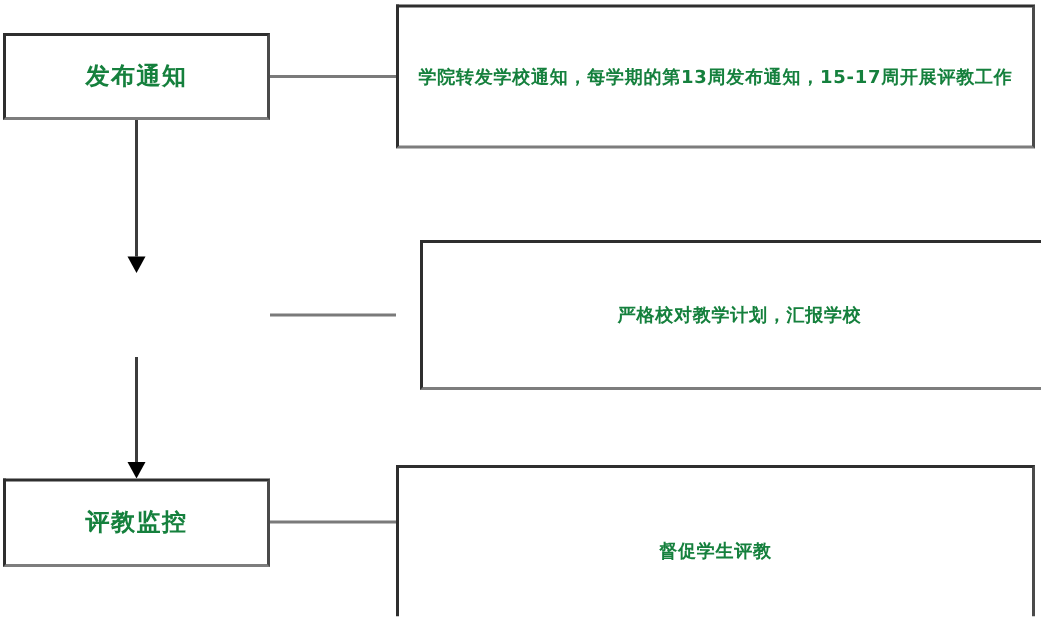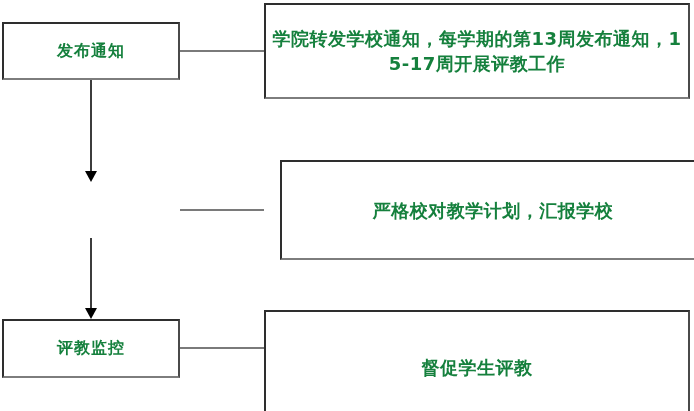--- a/index.html
+++ b/index.html
@@ -34,21 +34,21 @@
     width: 178px;
     font-size: 16px;
     letter-spacing: 1px;
   }
   .step-box.s1 { top: 22px;  height: 58px; }
   .step-box.s2 { top: 182px; height: 56px; }
   .step-box.s3 { top: 319px; height: 59px; text-align: right; }
   .detail-box {
     left: 264px;
     width: 426px;
-    font-size: 18px;
+    font-size: 12px;
     letter-spacing: 0.5px;
     line-height: 25px;
     padding: 0 0;
     word-break: break-all;
   }
   .detail-box.d1 { top: 3px;   height: 96px; }
   .detail-box.d2 { top: 160px; height: 100px; margin-left: 16px; }
   .detail-box.d3 { top: 310px; height: 115px; }
   .connector-h {
     position: absolute;

